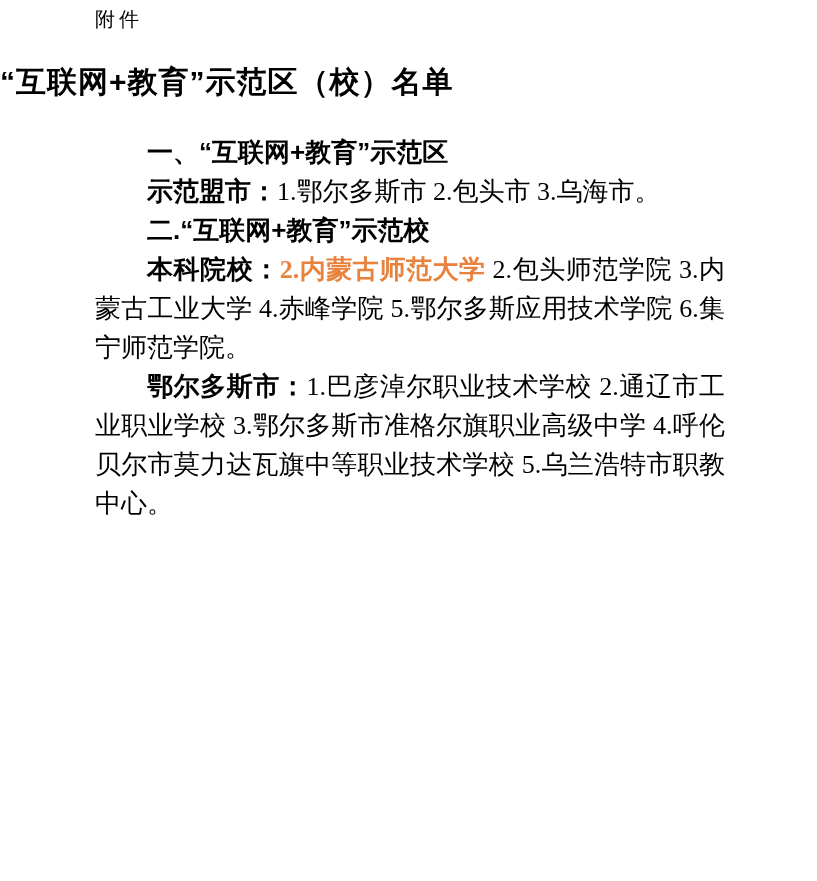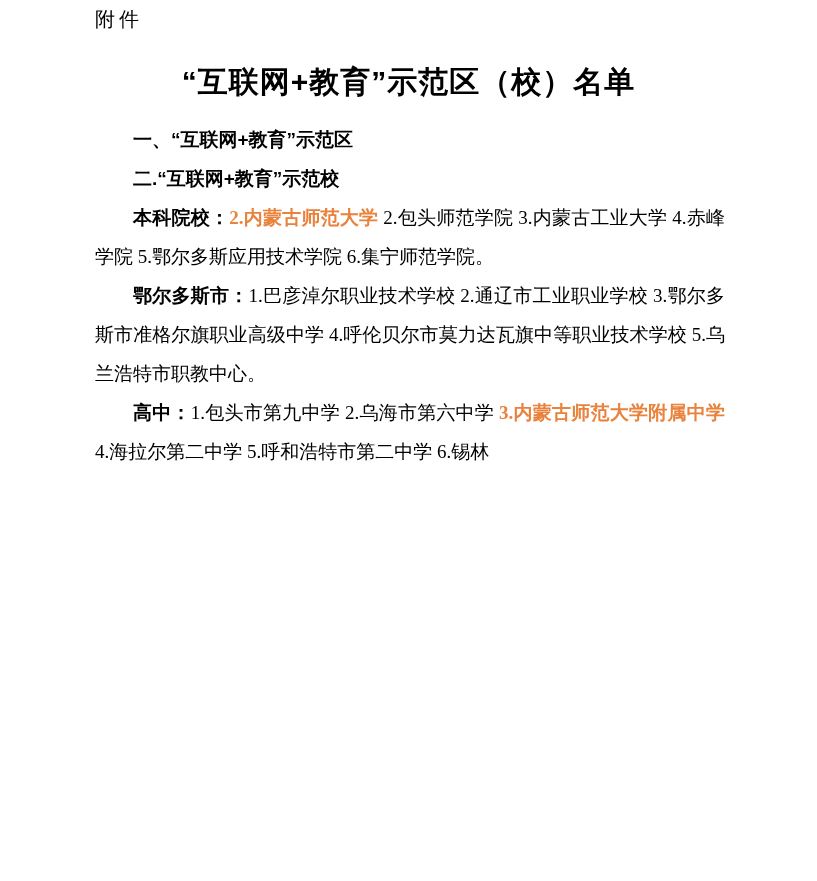--- a/index.html
+++ b/index.html
@@ -22,34 +22,34 @@
     top: 6px;
     font-size: 20px;
     letter-spacing: 4px;
     font-family: "Liberation Serif", "DejaVu Serif", serif;
   }
   .doc-title {
     position: absolute;
     top: 33px;
     left: 0;
     width: 100%;
-    text-align: center;
+    text-align: left;
     font-family: "Liberation Sans", "DejaVu Sans", sans-serif;
     font-weight: 700;
     font-size: 30px;
     line-height: 42px;
     letter-spacing: 1px;
     margin-top: 28px;
   }
   .doc-body {
     position: absolute;
     left: 95px;
-    top: 120px;
+    top: 133px;
     width: 630px;
-    font-size: 19px;
+    font-size: 26px;
     line-height: 39px;
     text-align: justify;
     text-justify: inter-character;
   }
   .doc-body p {
     margin: 0;
     text-indent: 2em;
   }
   .doc-body p.heading {
     font-family: "Liberation Sans", "DejaVu Sans", sans-serif;
@@ -67,18 +67,18 @@
 </head>
 <body>
 
 <div class="page">
   <div class="attachment">附件</div>
 
   <h1 class="doc-title">“互联网+教育”示范区（校）名单</h1>
 
   <div class="doc-body">
       <p class="heading"><span class="bold">一、“互联网+教育”示范区</span></p>
+      <p><span class="bold">示范盟市：</span><span>1.鄂尔多斯市 2.包头市 3.乌海市。</span></p>
       <p class="heading"><span class="bold">二.“互联网+教育”示范校</span></p>
       <p><span class="bold">本科院校：</span><span class="bold accent">2.内蒙古师范大学</span><span> 2.包头师范学院 3.内蒙古工业大学 4.赤峰学院 5.鄂尔多斯应用技术学院 6.集宁师范学院。</span></p>
       <p><span class="bold">鄂尔多斯市：</span><span>1.巴彦淖尔职业技术学校 2.通辽市工业职业学校 3.鄂尔多斯市准格尔旗职业高级中学 4.呼伦贝尔市莫力达瓦旗中等职业技术学校 5.乌兰浩特市职教中心。</span></p>
-      <p><span class="bold">高中：</span><span>1.包头市第九中学 2.乌海市第六中学 </span><span class="bold accent">3.内蒙古师范大学附属中学</span><span> 4.海拉尔第二中学 5.呼和浩特市第二中学 6.锡林</span></p>
     </div>
 </div>
 
 </body></html>

